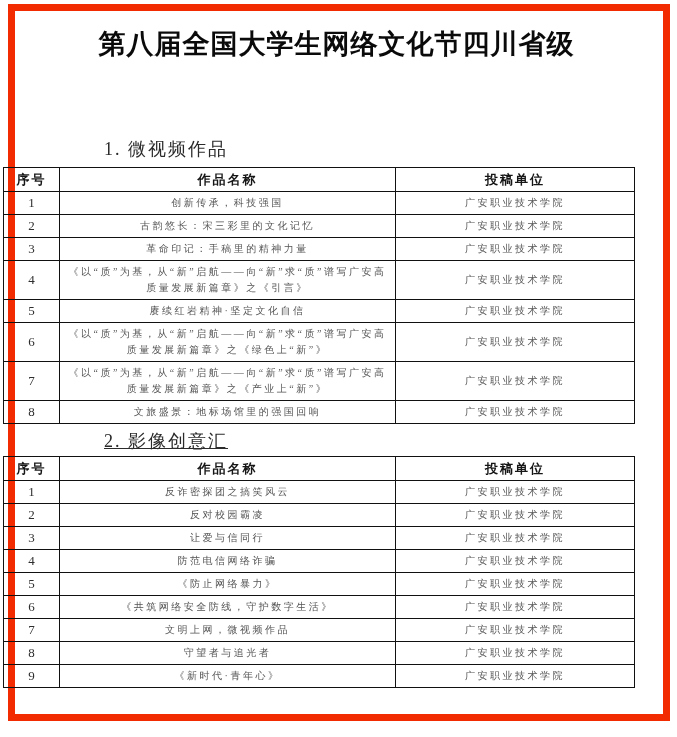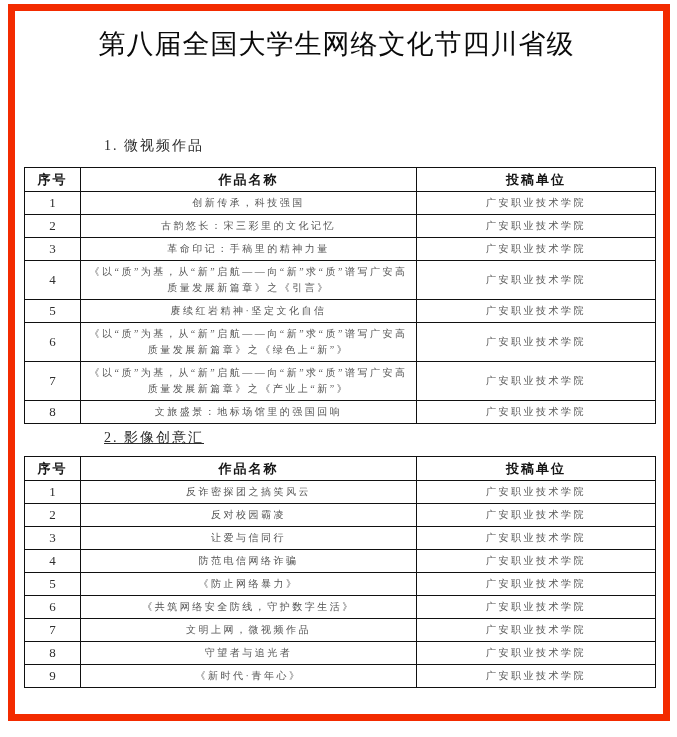--- a/index.html
+++ b/index.html
@@ -17,38 +17,38 @@
     width: 662px; height: 717px;
     border: 7px solid #f32b00;
     background: #ffffff;
   }
   .doc-title {
     position: absolute;
     left: 21px; top: 26px;
     width: 631px;
     text-align: center;
     font-size: 27px;
-    font-weight: normal;
+    font-weight: bold;
     line-height: 37px;
     color: #0a0a0a;
     letter-spacing: 1px;
   }
   .section-heading {
     position: absolute;
     left: 104px;
-    font-size: 14px;
+    font-size: 18px;
     color: #2b2b2b;
     letter-spacing: 2px;
   }
   #s1-heading { top: 137px; }
   #s2-heading { top: 429px; text-decoration: underline; }
 
   table.works {
     position: absolute;
-    left: 24px;
+    left: 3px;
     width: 631px;
     border-collapse: collapse;
     table-layout: fixed;
     padding-left: 38px;
   }
   #table-1 { top: 167px; }
   #table-2 { top: 456px; }
 
   table.works th, table.works td {
     border: 1.5px solid #111111;

